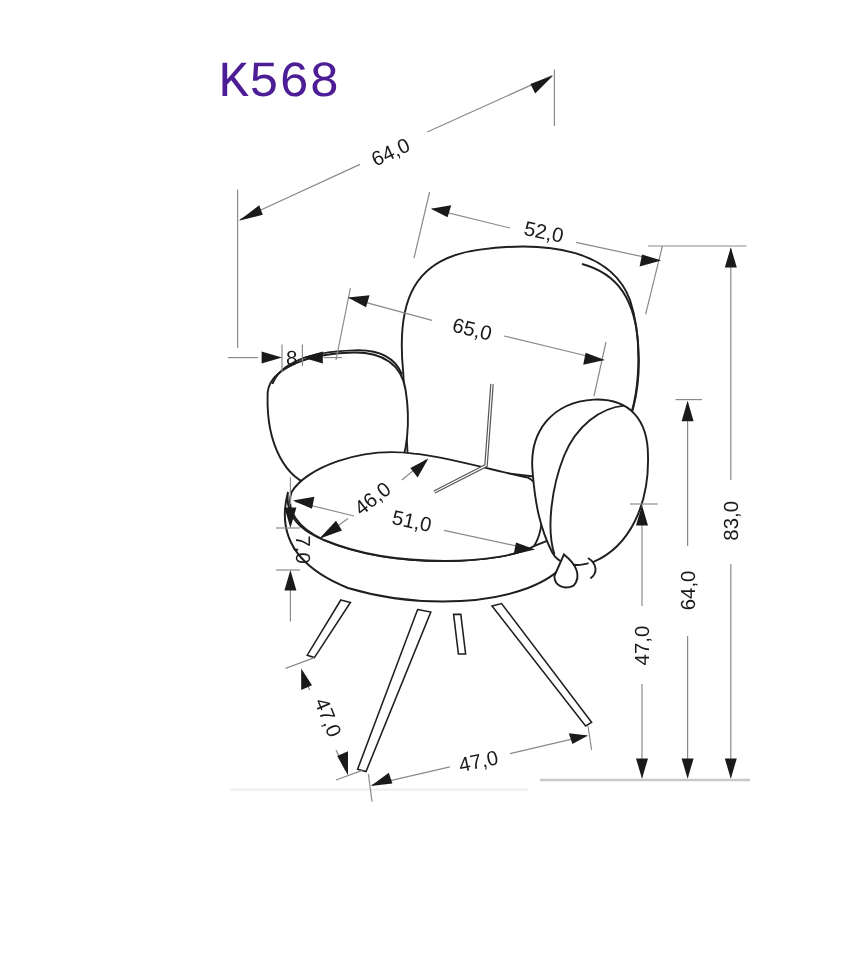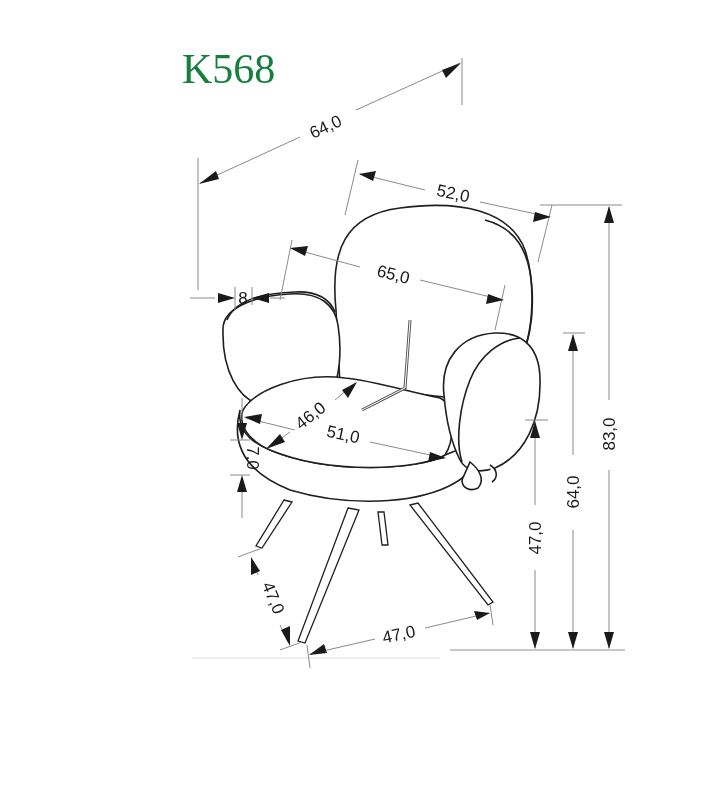--- a/index.html
+++ b/index.html
@@ -1,18 +1,18 @@
 <!DOCTYPE html>
 <html><head>
   <meta charset="utf-8">
   <style>
     html, body { margin: 0; padding: 0; background: #ffffff; }
     body { width: 718px; height: 800px; overflow: hidden; position: relative; font-family: "Liberation Sans", sans-serif; }
     #canvas { position: absolute; left: 0; top: 0; width: 718px; height: 800px; }
-    .title { position: absolute; left: 182px; top: 48px; font-size: 42px; color: #15803d; font-family: Liberation Serif, serif; letter-spacing: 0px; line-height: 1; }
+    .title { position: absolute; left: 182px; top: 48px; font-size: 42px; color: #4c1d95; font-family: Liberation Mono, monospace; letter-spacing: 0px; line-height: 1; }
     .dim { font-family: "Liberation Sans", sans-serif; font-size: 17px; fill: #1a1a1a; }
     .outline { fill: #ffffff; stroke: #1f1f1f; stroke-width: 1.6; }
     .outline-nf { fill: none; stroke: #1f1f1f; stroke-width: 1.6; }
     .ext { stroke: #8a8a8a; stroke-width: 1; fill: none; }
     .dline { stroke: #8a8a8a; stroke-width: 1; fill: none; }
     .arrow { fill: #1a1a1a; }
     .leg { fill: #ffffff; stroke: #1f1f1f; stroke-width: 1.3; }
     .floor { stroke: #c8c8c8; stroke-width: 2; }
   </style>
 </head>

